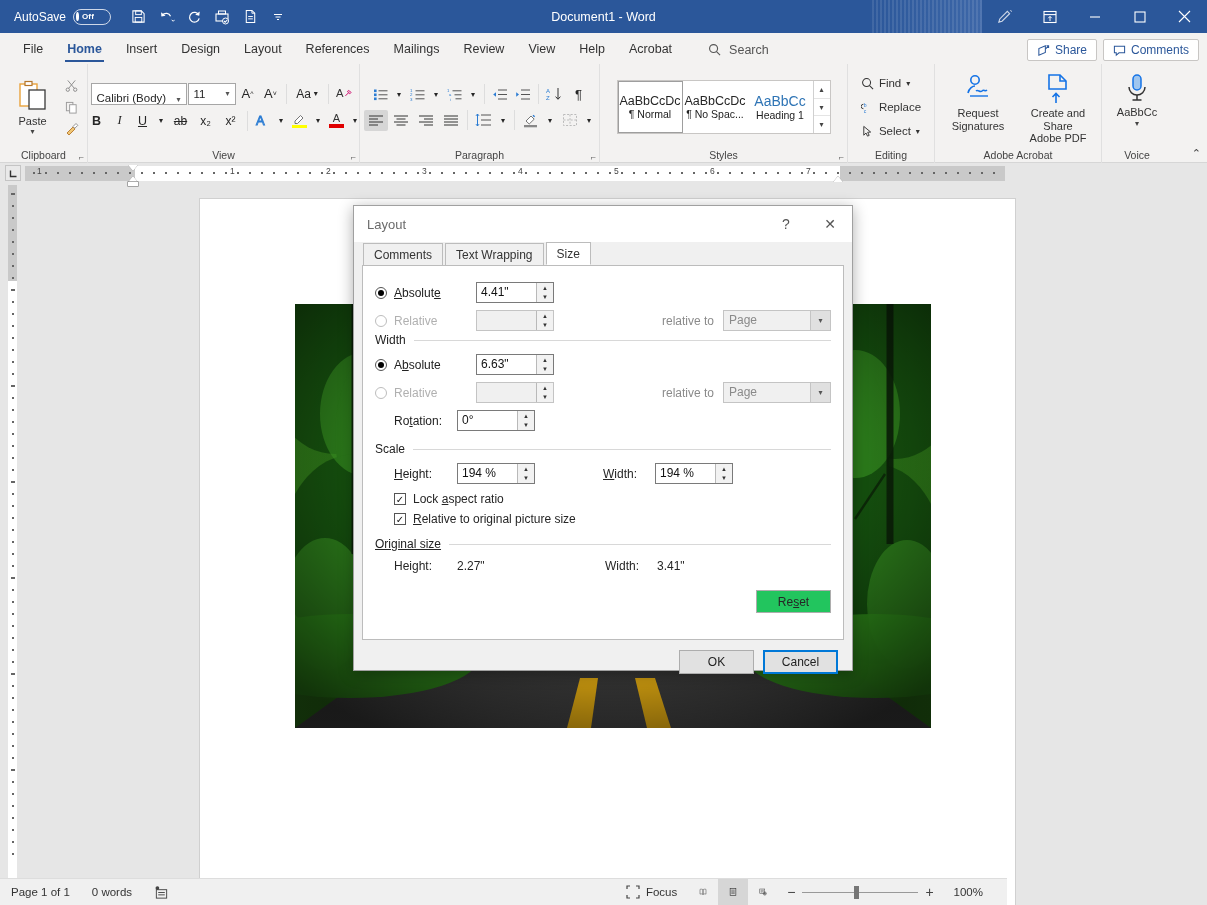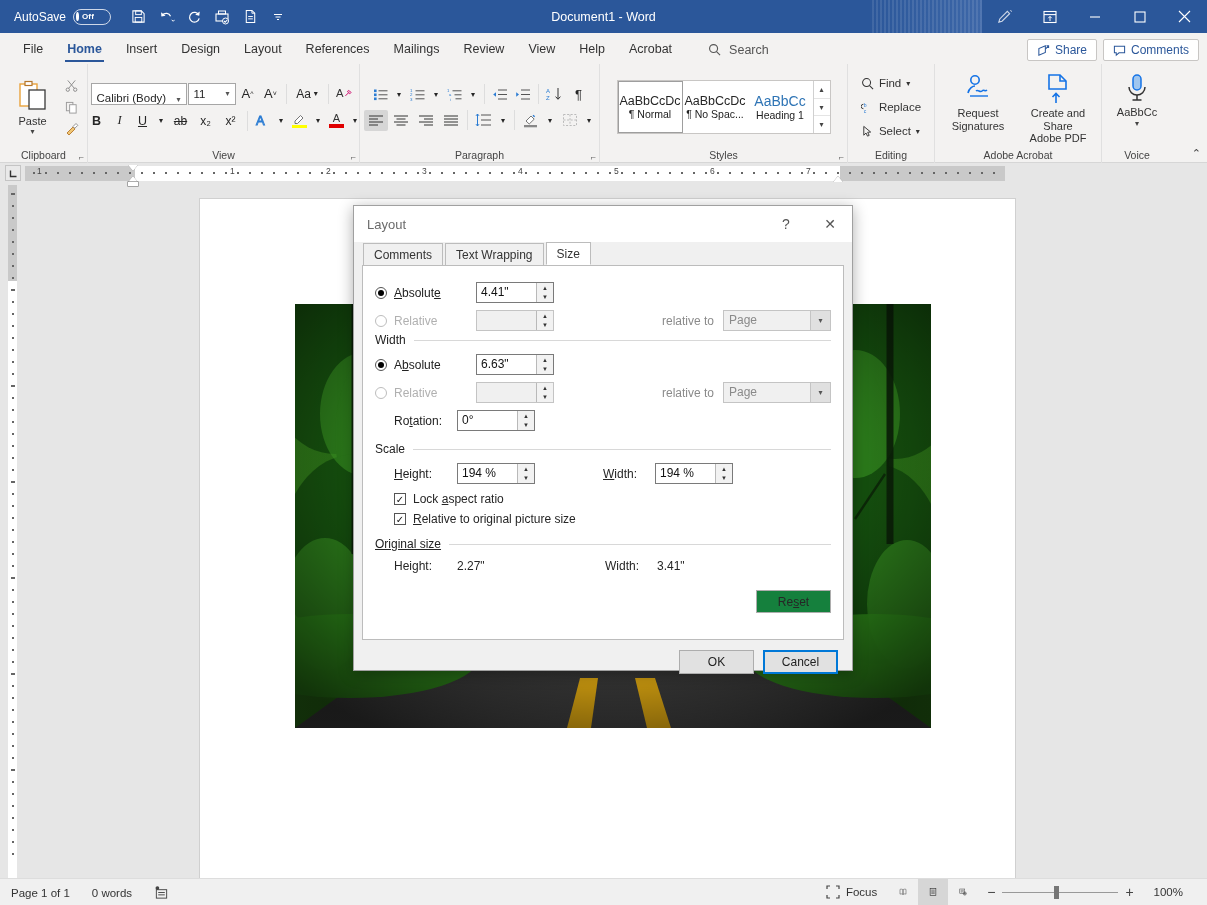--- a/index.html
+++ b/index.html
@@ -72,21 +72,21 @@
   .vruler{position:absolute;left:0;top:0;width:25px;bottom:0;background:#e6e6e6;}
   .vrul-in{position:absolute;left:8px;top:0;width:9px;background:#fff;}
   .vrul-marg{position:absolute;left:8px;width:9px;background:#c9c9c9;}
   .tabsel{position:absolute;left:5px;top:2px;width:16px;height:16px;background:#e9e9e9;border:1px solid #c4c4c4;display:flex;align-items:center;justify-content:center;font-size:9px;}
   .indent{position:absolute;width:0;height:0;}
 
   .page{position:absolute;left:200px;top:36px;width:815px;height:846px;background:#fff;box-shadow:0 0 0 1px #d0d0d0;}
   .photo{position:absolute;left:95px;top:105px;width:636px;height:424px;overflow:hidden;}
 
   
-  .status{position:absolute;left:0;bottom:0;width:1207px;height:27px;background:#f0f0f0;border-top:1px solid #ddd;display:flex;font-size:11.5px;color:#333;margin-top:43px;}
+  .status{position:absolute;left:0;bottom:0;width:1007px;height:27px;background:#f0f0f0;border-top:1px solid #ddd;display:flex;align-items:center;font-size:11.5px;color:#333;margin-top:43px;}
   .status .s{padding:0 11px;height:27px;display:flex;align-items:center;gap:6px;}
   .viewbtn{width:30px;justify-content:center;}
   .viewbtn.active{background:#d6d6d6;}
   .zoomslider{display:flex;align-items:center;gap:7px;padding:0 9px;}
   .track{width:116px;height:1px;background:#999;position:relative;}
   .thumb{position:absolute;left:52px;top:-6px;width:5px;height:13px;background:#767676;}
 
   
   .dialog{position:absolute;left:353px;top:205px;width:500px;height:466px;background:#f0f0f0;border:1px solid #a0a0a0;box-shadow:0 3px 14px rgba(0,0,0,.32);}
   .dlg-title{height:36px;display:flex;align-items:center;padding-left:13px;font-size:13px;color:#6b6b6b;background:#fff;}
@@ -116,21 +116,21 @@
   .spin .arrs span{flex:1;display:flex;align-items:center;justify-content:center;font-size:6px;color:#333;}
   .relto{margin-left:auto;display:flex;align-items:center;gap:9px;}
   .relto .rl{color:#8a8a8a;font-size:12px;}
   .ddl{display:flex;width:108px;height:21px;border:1px solid #c4c4c4;background:#f0f0f0;}
   .ddl .dv{flex:1;padding:0 5px;font-size:12px;line-height:19px;color:#8a8a8a;}
   .ddl .da{width:20px;background:#e0e0e0;border-left:1px solid #c4c4c4;display:flex;align-items:center;justify-content:center;font-size:8px;color:#555;}
   .chk{display:flex;align-items:center;margin-top:6px;font-size:12px;}
   .box{width:12px;height:12px;border:1px solid #555;background:#fff;margin-right:7px;display:flex;align-items:center;justify-content:center;font-size:10px;color:#111;flex:none;}
   .orow{display:flex;align-items:center;margin-top:8px;font-size:12px;}
   .resetwrap{display:flex;justify-content:flex-end;margin-top:17px;}
-  .reset{width:75px;height:23px;background:#15803d;border:1px solid #adadad;display:flex;align-items:center;justify-content:center;font-size:12px;}
+  .reset{width:75px;height:23px;background:#22c55e;border:1px solid #adadad;display:flex;align-items:center;justify-content:center;font-size:12px;}
   u{text-decoration:underline;}
 </style>
 </head>
 <body>
 
 <div class="titlebar">
   <div class="autosave">
     <span>AutoSave</span>
     <span class="toggle">
       <span class="knob"></span>

